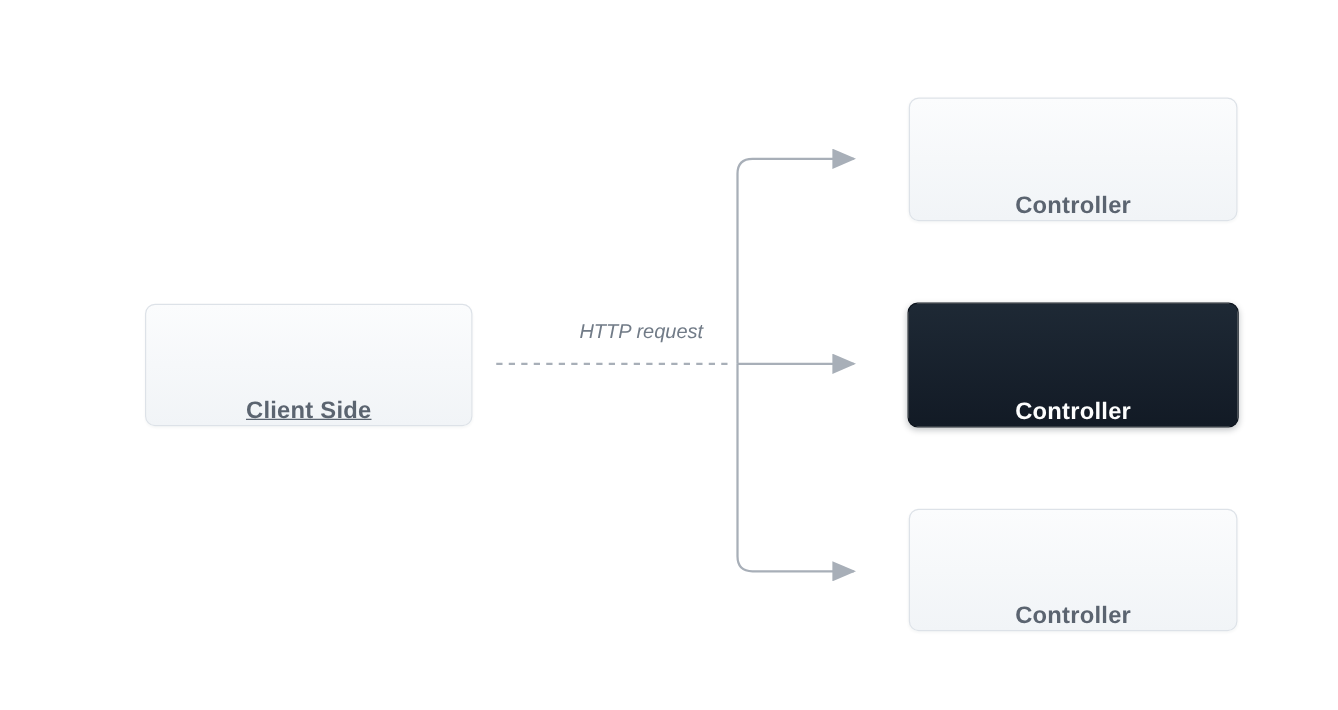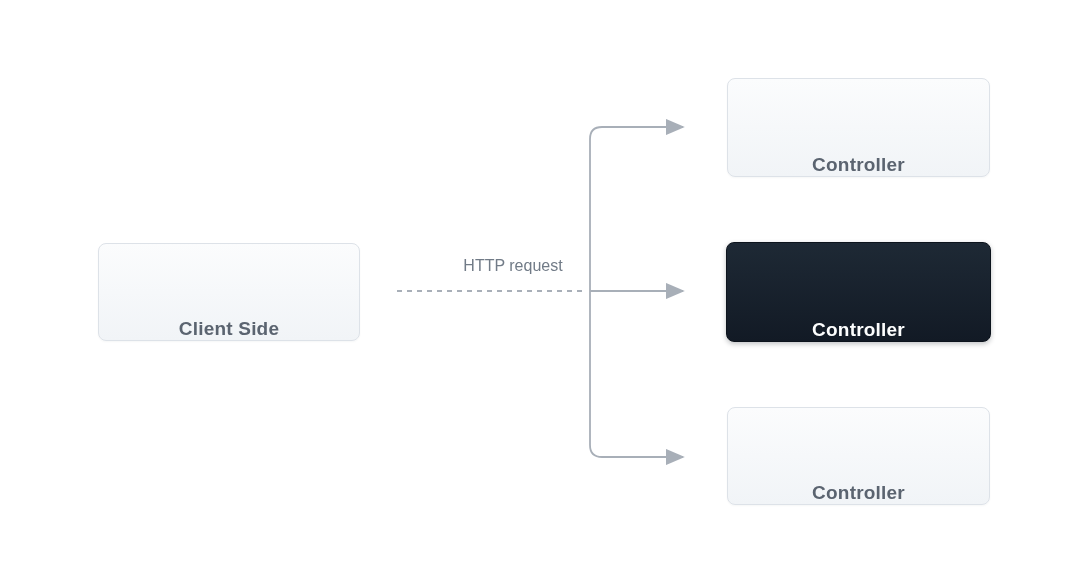--- a/index.html
+++ b/index.html
@@ -50,31 +50,32 @@
     border: 1px solid var(--node-border, #dde2e8);
     color: var(--node-text, #5b6470);
     box-shadow: 0 1px 2px rgba(30, 40, 55, 0.04);
   }
   .node.dark {
     background: linear-gradient(180deg, var(--dark-node-bg-top, #1e2935) 0%, var(--dark-node-bg-bottom, #121a25) 100%);
     border: 1px solid #0d141d;
     color: var(--dark-node-text, #fdfefe);
     box-shadow: 0 2px 5px rgba(13, 20, 29, 0.25);
   }
-  .node-client   { left: 98px;  top: 243px; width: 260px; height: 96px; }
+  .node-client   { left: 116px;  top: 243px; width: 260px; height: 96px; text-decoration: underline; }
   .node-ctrl-top { left: 727px; top: 78px;  width: 261px; height: 97px; }
   .node-ctrl-mid { left: 726px; top: 242px; width: 263px; height: 98px; }
   .node-ctrl-bot { left: 727px; top: 407px; width: 261px; height: 96px; }
   .edge-label {
     position: absolute;
     left: 433px;
     top: 257px;
     width: 160px;
     text-align: center;
     font-size: 16px;
+    font-style: italic;
     color: var(--edge-label-text, #717b87);
   }
 </style>
 </head>
 <body>
 
 <div class="canvas">
 
   <svg class="connectors" width="1070" height="568" viewBox="0 0 1070 568">
     <defs>

